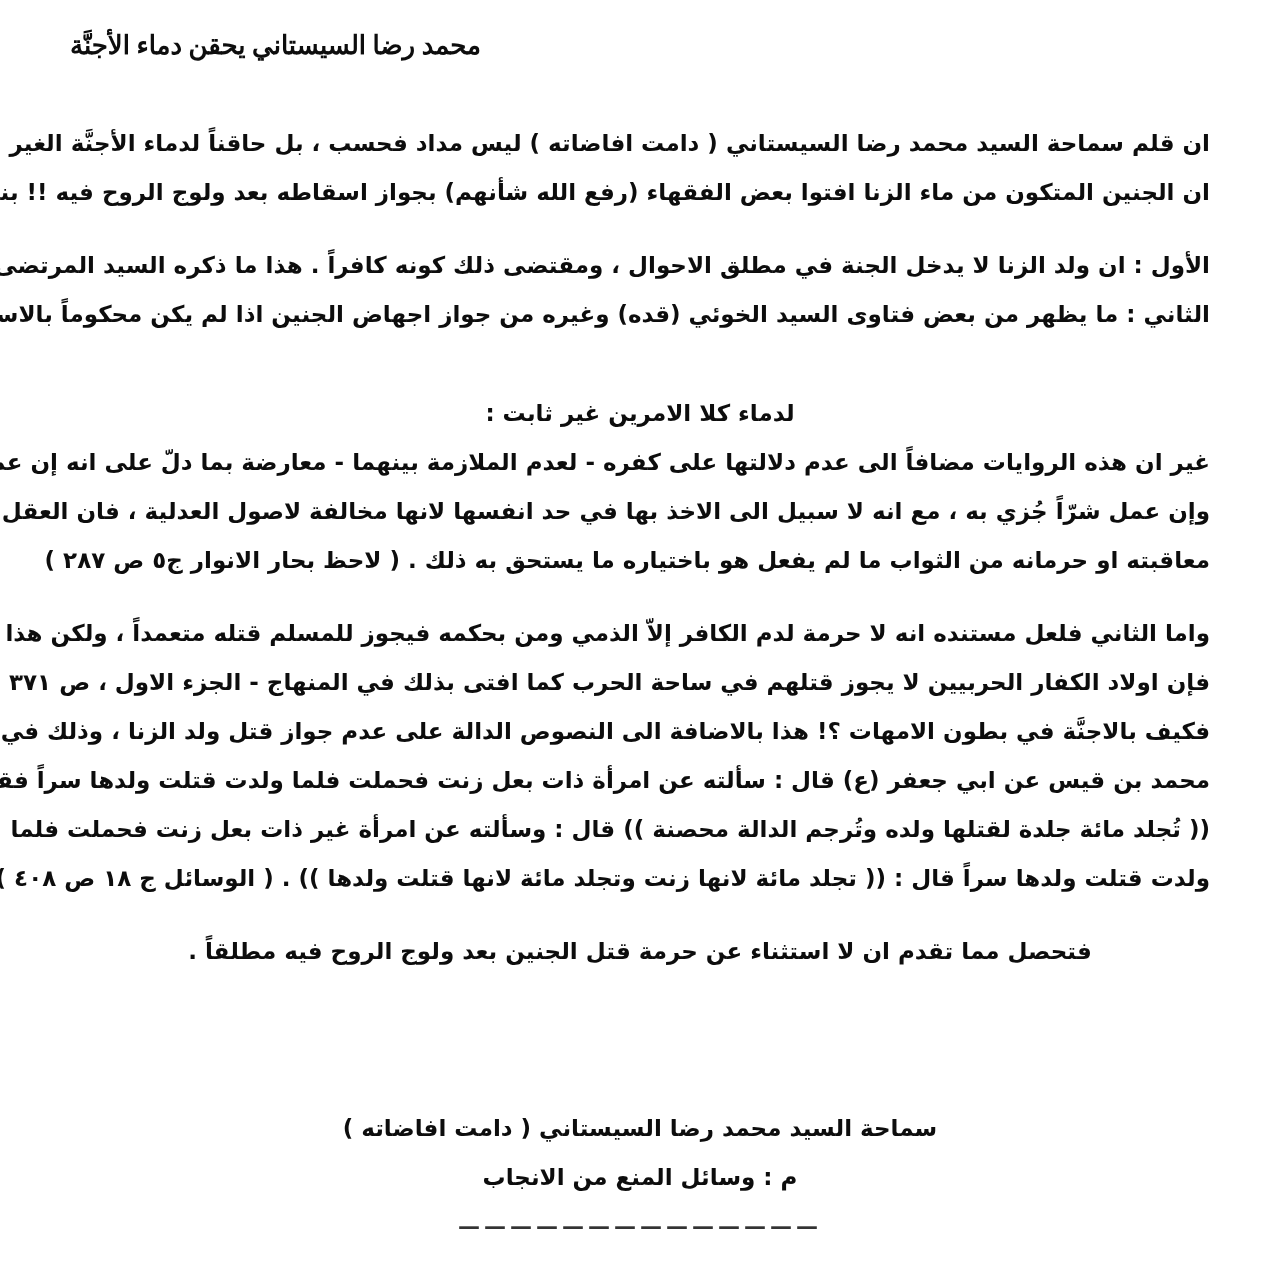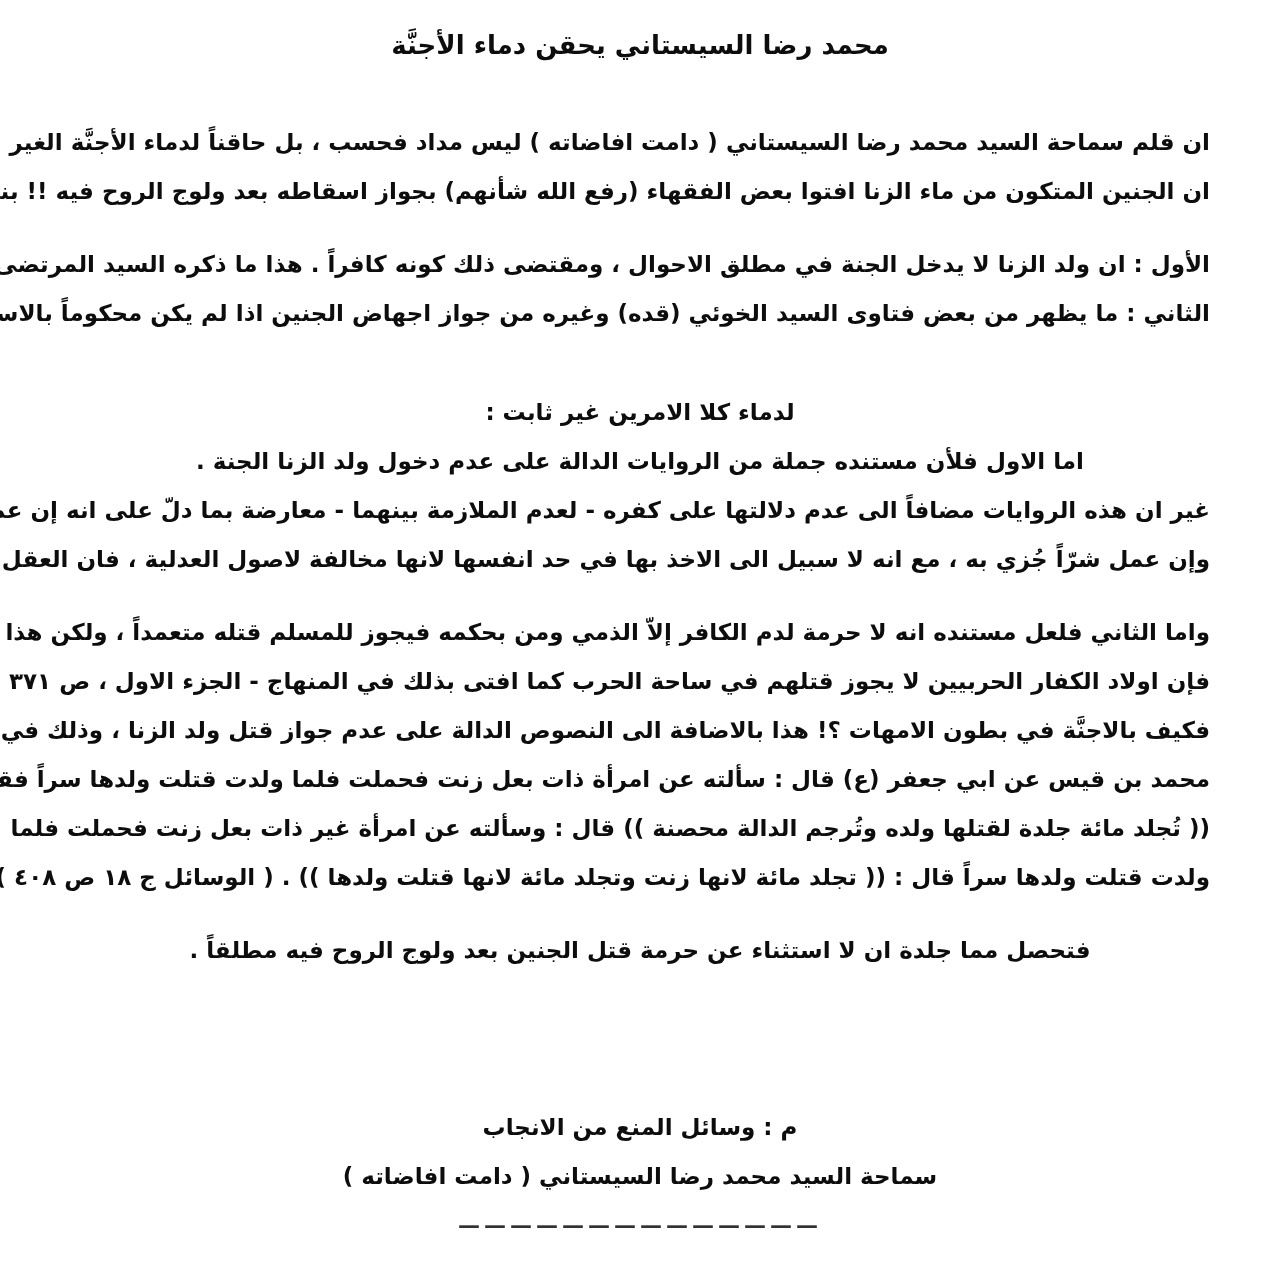--- a/index.html
+++ b/index.html
@@ -15,25 +15,26 @@
     color: #0d0d0d;
   }
   .page {
     direction: rtl;
     width: 1280px;
     height: 1280px;
     box-sizing: border-box;
     padding: 30px 70px 0 70px;
   }
   .title {
-    text-align: center;
+    text-align: left;
     font-size: 26px;
     font-weight: bold;
     margin-bottom: 58px;
     white-space: nowrap;
+    font-family: Liberation Serif, serif;
   }
   .line {
     text-align: center;
     font-size: 23px;
     font-weight: bold;
     line-height: 49px;
     white-space: nowrap;
   }
   .gap-sm { height: 24px; }
   .gap-md { height: 50px; }
@@ -64,39 +65,39 @@
 
   <div>
     <div class="line">الأول : ان ولد الزنا لا يدخل الجنة في مطلق الاحوال ، ومقتضى ذلك كونه كافراً . هذا ما ذكره السيد المرتضى (قده) وبعض آخر .</div>
     <div class="line">الثاني : ما يظهر من بعض فتاوى السيد الخوئي (قده) وغيره من جواز اجهاض الجنين اذا لم يكن محكوماً بالاسلام تبعاً .</div>
   </div>
 
   <div class="gap-md"></div>
 
   <div>
     <div class="line">لدماء كلا الامرين غير ثابت :</div>
-    <div class="line">اما الاول فلأن مستنده جملة من الروايات الدالة على عدم دخول ولد الزنا الجنة .</div>
     <div class="line">غير ان هذه الروايات مضافاً الى عدم دلالتها على كفره - لعدم الملازمة بينهما - معارضة بما دلّ على انه إن عمل خيراً جُزي به</div>
     <div class="line">وإن عمل شرّاً جُزي به ، مع انه لا سبيل الى الاخذ بها في حد انفسها لانها مخالفة لاصول العدلية ، فان العقل يستقل بقبح</div>
+    <div class="line">معاقبته او حرمانه من الثواب ما لم يفعل هو باختياره ما يستحق به ذلك . ( لاحظ بحار الانوار ج٥ ص ٢٨٧ )</div>
 
     <div class="gap-sm"></div>
 
     <div class="line">واما الثاني فلعل مستنده انه لا حرمة لدم الكافر إلاّ الذمي ومن بحكمه فيجوز للمسلم قتله متعمداً ، ولكن هذا غير صحيح</div>
     <div class="line">فإن اولاد الكفار الحربيين لا يجوز قتلهم في ساحة الحرب كما افتى بذلك في المنهاج - الجزء الاول ، ص ٣٧١ -</div>
     <div class="line">فكيف بالاجنَّة في بطون الامهات ؟! هذا بالاضافة الى النصوص الدالة على عدم جواز قتل ولد الزنا ، وذلك في صحيحة</div>
     <div class="line">محمد بن قيس عن ابي جعفر (ع) قال : سألته عن امرأة ذات بعل زنت فحملت فلما ولدت قتلت ولدها سراً فقال :</div>
     <div class="line">(( تُجلد مائة جلدة لقتلها ولده وتُرجم الدالة محصنة )) قال : وسألته عن امرأة غير ذات بعل زنت فحملت فلما</div>
     <div class="line">ولدت قتلت ولدها سراً قال : (( تجلد مائة لانها زنت وتجلد مائة لانها قتلت ولدها )) . ( الوسائل ج ١٨ ص ٤٠٨ ) .</div>
   </div>
 
   <div class="gap-sm"></div>
 
-  <div class="line">فتحصل مما جلدة ان لا استثناء عن حرمة قتل الجنين بعد ولوج الروح فيه مطلقاً .</div>
+  <div class="line">فتحصل مما تقدم ان لا استثناء عن حرمة قتل الجنين بعد ولوج الروح فيه مطلقاً .</div>
 
   <div class="gap-xl"></div>
 
   <div>
+    <div class="line">سماحة السيد محمد رضا السيستاني ( دامت افاضاته )</div>
     <div class="line">م : وسائل المنع من الانجاب</div>
-    <div class="line">سماحة السيد محمد رضا السيستاني ( دامت افاضاته )</div>
     <div class="separator">——————————————</div>
   </div>
 
 </div>
 
 </body></html>

